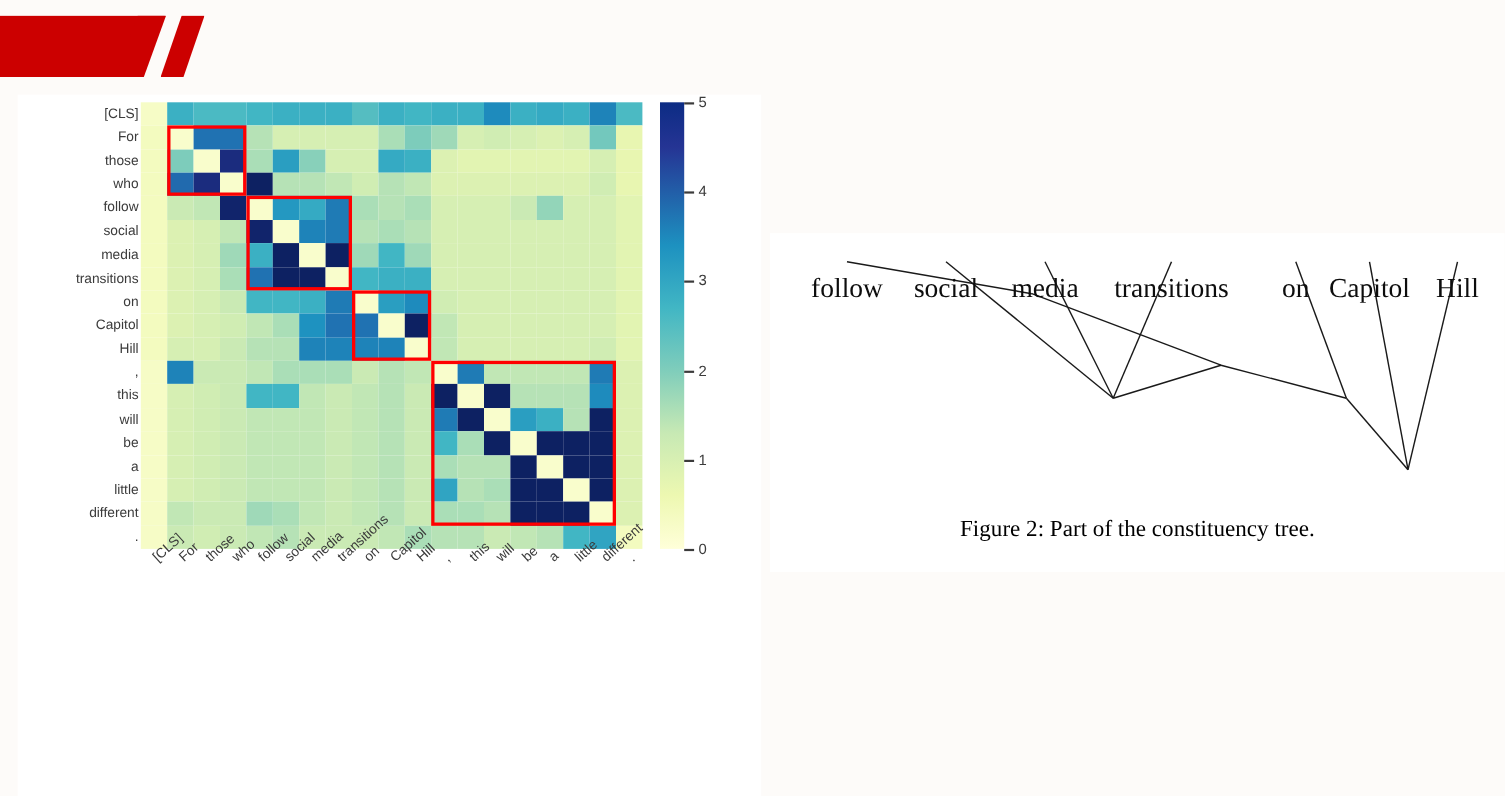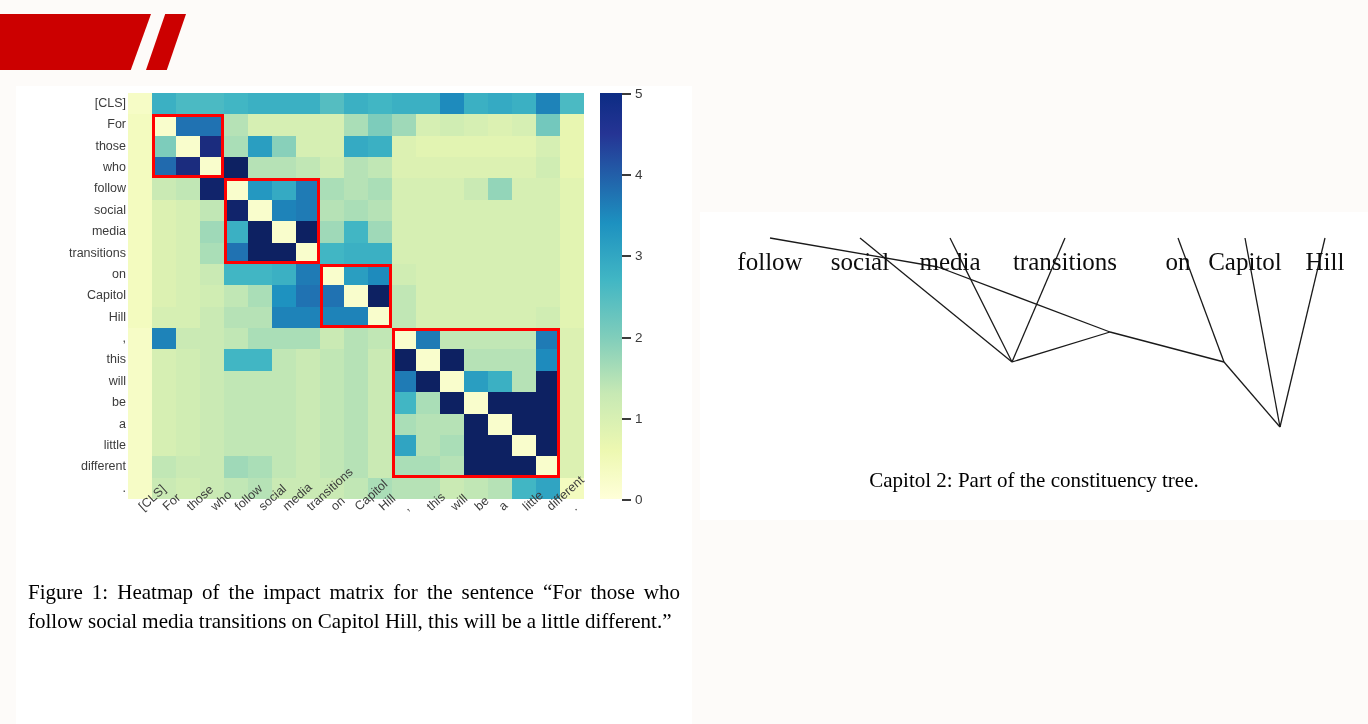--- a/index.html
+++ b/index.html
@@ -489,21 +489,20 @@
         <div class="cbtick" style="top: 243.6px;"></div>
         <div class="cblab" style="top: 243.6px;">2</div>
         <div class="cbtick" style="top: 162.4px;"></div>
         <div class="cblab" style="top: 162.4px;">3</div>
         <div class="cbtick" style="top: 81.2px;"></div>
         <div class="cblab" style="top: 81.2px;">4</div>
         <div class="cbtick" style="top: 0px;"></div>
         <div class="cblab" style="top: 0px;">5</div>
       </div>
   </div>
-  <div id="cap1" class="caption">Figure 1: Heatmap of the impact matrix for the sentence “For those who follow social media transitions on Capitol Hill, this will be a little different.”</div>
 </div>
 
 <div id="right-panel">
   <svg id="tree-svg" viewBox="0 0 668 250">
       <line x1="238" y1="55" x2="70" y2="26" stroke="#1a1a1a" stroke-width="1.3"></line>
       <line x1="238" y1="55" x2="410" y2="120" stroke="#1a1a1a" stroke-width="1.3"></line>
       <line x1="410" y1="120" x2="312" y2="150" stroke="#1a1a1a" stroke-width="1.3"></line>
       <line x1="410" y1="120" x2="524" y2="150" stroke="#1a1a1a" stroke-width="1.3"></line>
       <line x1="312" y1="150" x2="160" y2="26" stroke="#1a1a1a" stroke-width="1.3"></line>
       <line x1="312" y1="150" x2="250" y2="26" stroke="#1a1a1a" stroke-width="1.3"></line>
@@ -513,14 +512,14 @@
       <line x1="580" y1="215" x2="545" y2="26" stroke="#1a1a1a" stroke-width="1.3"></line>
       <line x1="580" y1="215" x2="625" y2="26" stroke="#1a1a1a" stroke-width="1.3"></line>
       <text x="70" y="58" text-anchor="middle" class="leaf">follow</text>
       <text x="160" y="58" text-anchor="middle" class="leaf">social</text>
       <text x="250" y="58" text-anchor="middle" class="leaf">media</text>
       <text x="365" y="58" text-anchor="middle" class="leaf">transitions</text>
       <text x="478" y="58" text-anchor="middle" class="leaf">on</text>
       <text x="545" y="58" text-anchor="middle" class="leaf">Capitol</text>
       <text x="625" y="58" text-anchor="middle" class="leaf">Hill</text>
     </svg>
-  <div id="cap2" class="caption">Capitol 2: Part of the constituency tree.</div>
+  <div id="cap2" class="caption">Figure 2: Part of the constituency tree.</div>
 </div>
 
 </body></html>

